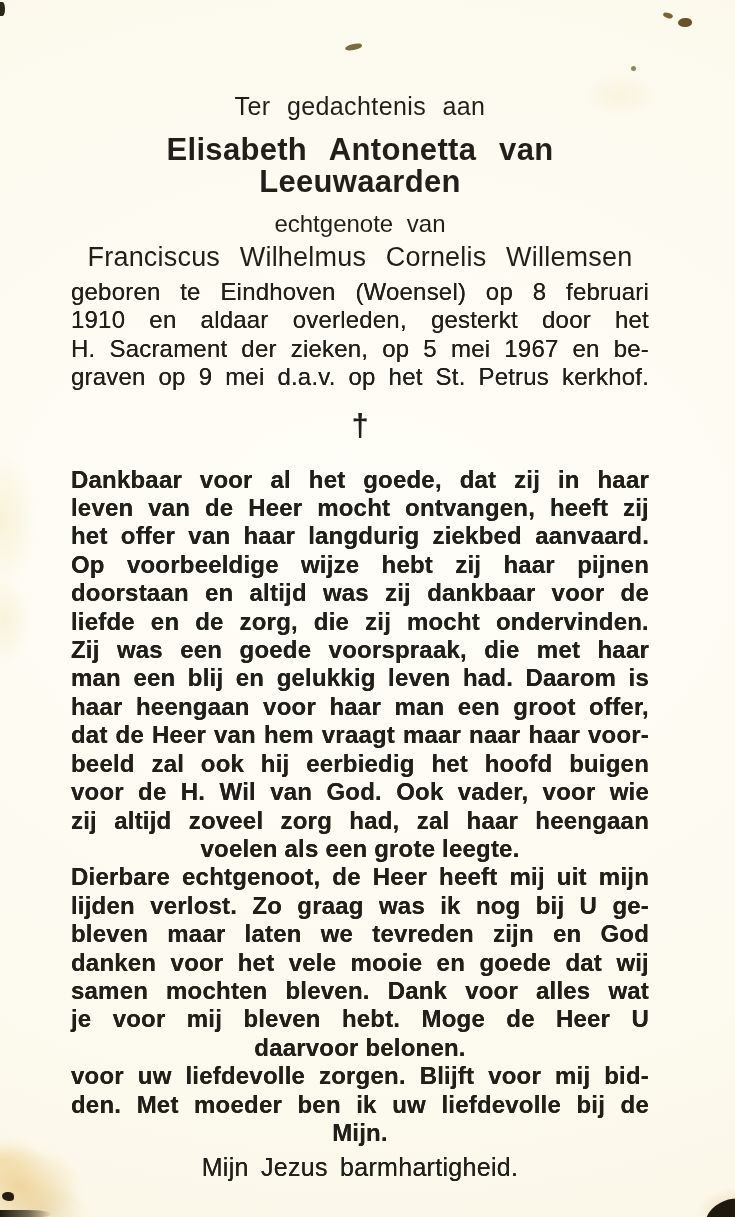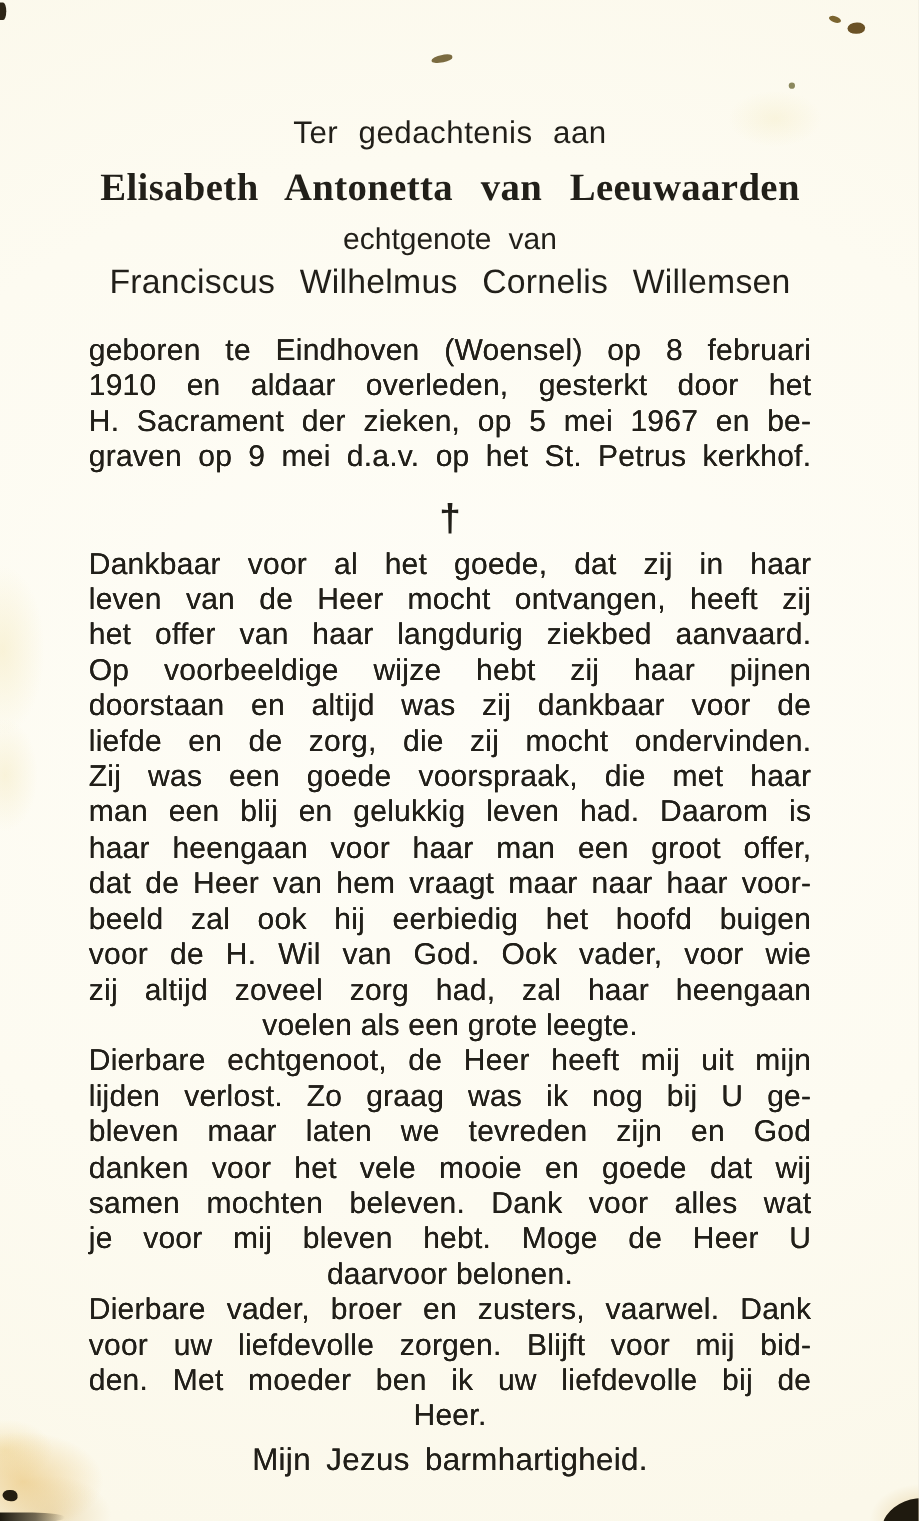--- a/index.html
+++ b/index.html
@@ -50,45 +50,44 @@
     word-spacing: 9px;
     letter-spacing: 0.4px;
   }
   .deceased-name {
     margin: 15px 0 0;
     font-size: 31px;
     line-height: 32px;
     font-weight: 700;
     word-spacing: 14px;
     letter-spacing: 0.3px;
-    font-family: Liberation Serif, serif;
   }
   .relation-line {
     margin-top: 13px;
     font-size: 24px;
     line-height: 25px;
     word-spacing: 7px;
   }
   .spouse-name {
     margin: 7px 0 0;
     font-size: 27px;
     line-height: 28px;
     font-weight: 400;
     word-spacing: 12px;
     letter-spacing: 0.2px;
   }
-  .dates-paragraph { margin-top: 28px; }
+  .dates-paragraph { margin-top: 7px; }
   .cross {
     margin-top: 19px;
     font-size: 31px;
     line-height: 30px;
     font-weight: 700;
     text-align: center;
   }
-  .memorial-text { margin-top: 8px; }
+  .memorial-text { margin-top: 25px; font-weight: bold; }
   .line {
     font-size: 24px;
     line-height: 28.4px;
     letter-spacing: 0.2px;
     white-space: normal;
     text-shadow: 0 0 0.5px #211f19;
   }
   .line.full {
     text-align: justify;
     text-align-last: justify;
@@ -149,25 +148,24 @@
         <div class="line full">haar heengaan voor haar man een groot offer,</div>
         <div class="line full">dat de Heer van hem vraagt maar naar haar voor-</div>
         <div class="line full">beeld zal ook hij eerbiedig het hoofd buigen</div>
         <div class="line full">voor de H. Wil van God. Ook vader, voor wie</div>
         <div class="line full">zij altijd zoveel zorg had, zal haar heengaan</div>
         <div class="line short">voelen als een grote leegte.</div>
         <div class="line full">Dierbare echtgenoot, de Heer heeft mij uit mijn</div>
         <div class="line full">lijden verlost. Zo graag was ik nog bij U ge-</div>
         <div class="line full">bleven maar laten we tevreden zijn en God</div>
         <div class="line full">danken voor het vele mooie en goede dat wij</div>
-        <div class="line full">samen mochten beleven. Dank voor alles wat</div>
+        <div class="line full">samen mochten bleven. Dank voor alles wat</div>
         <div class="line full">je voor mij bleven hebt. Moge de Heer U</div>
         <div class="line short">daarvoor belonen.</div>
-        <div class="line full">Dierbare vader, broer en zusters, vaarwel. Dank</div>
         <div class="line full">voor uw liefdevolle zorgen. Blijft voor mij bid-</div>
         <div class="line full">den. Met moeder ben ik uw liefdevolle bij de</div>
-        <div class="line short">Heer.</div>
+        <div class="line short">Mijn.</div>
       </section>
 
     <div class="closing-prayer">Mijn Jezus barmhartigheid.</div>
 
   </div>
 </div>
 
 </body></html>

